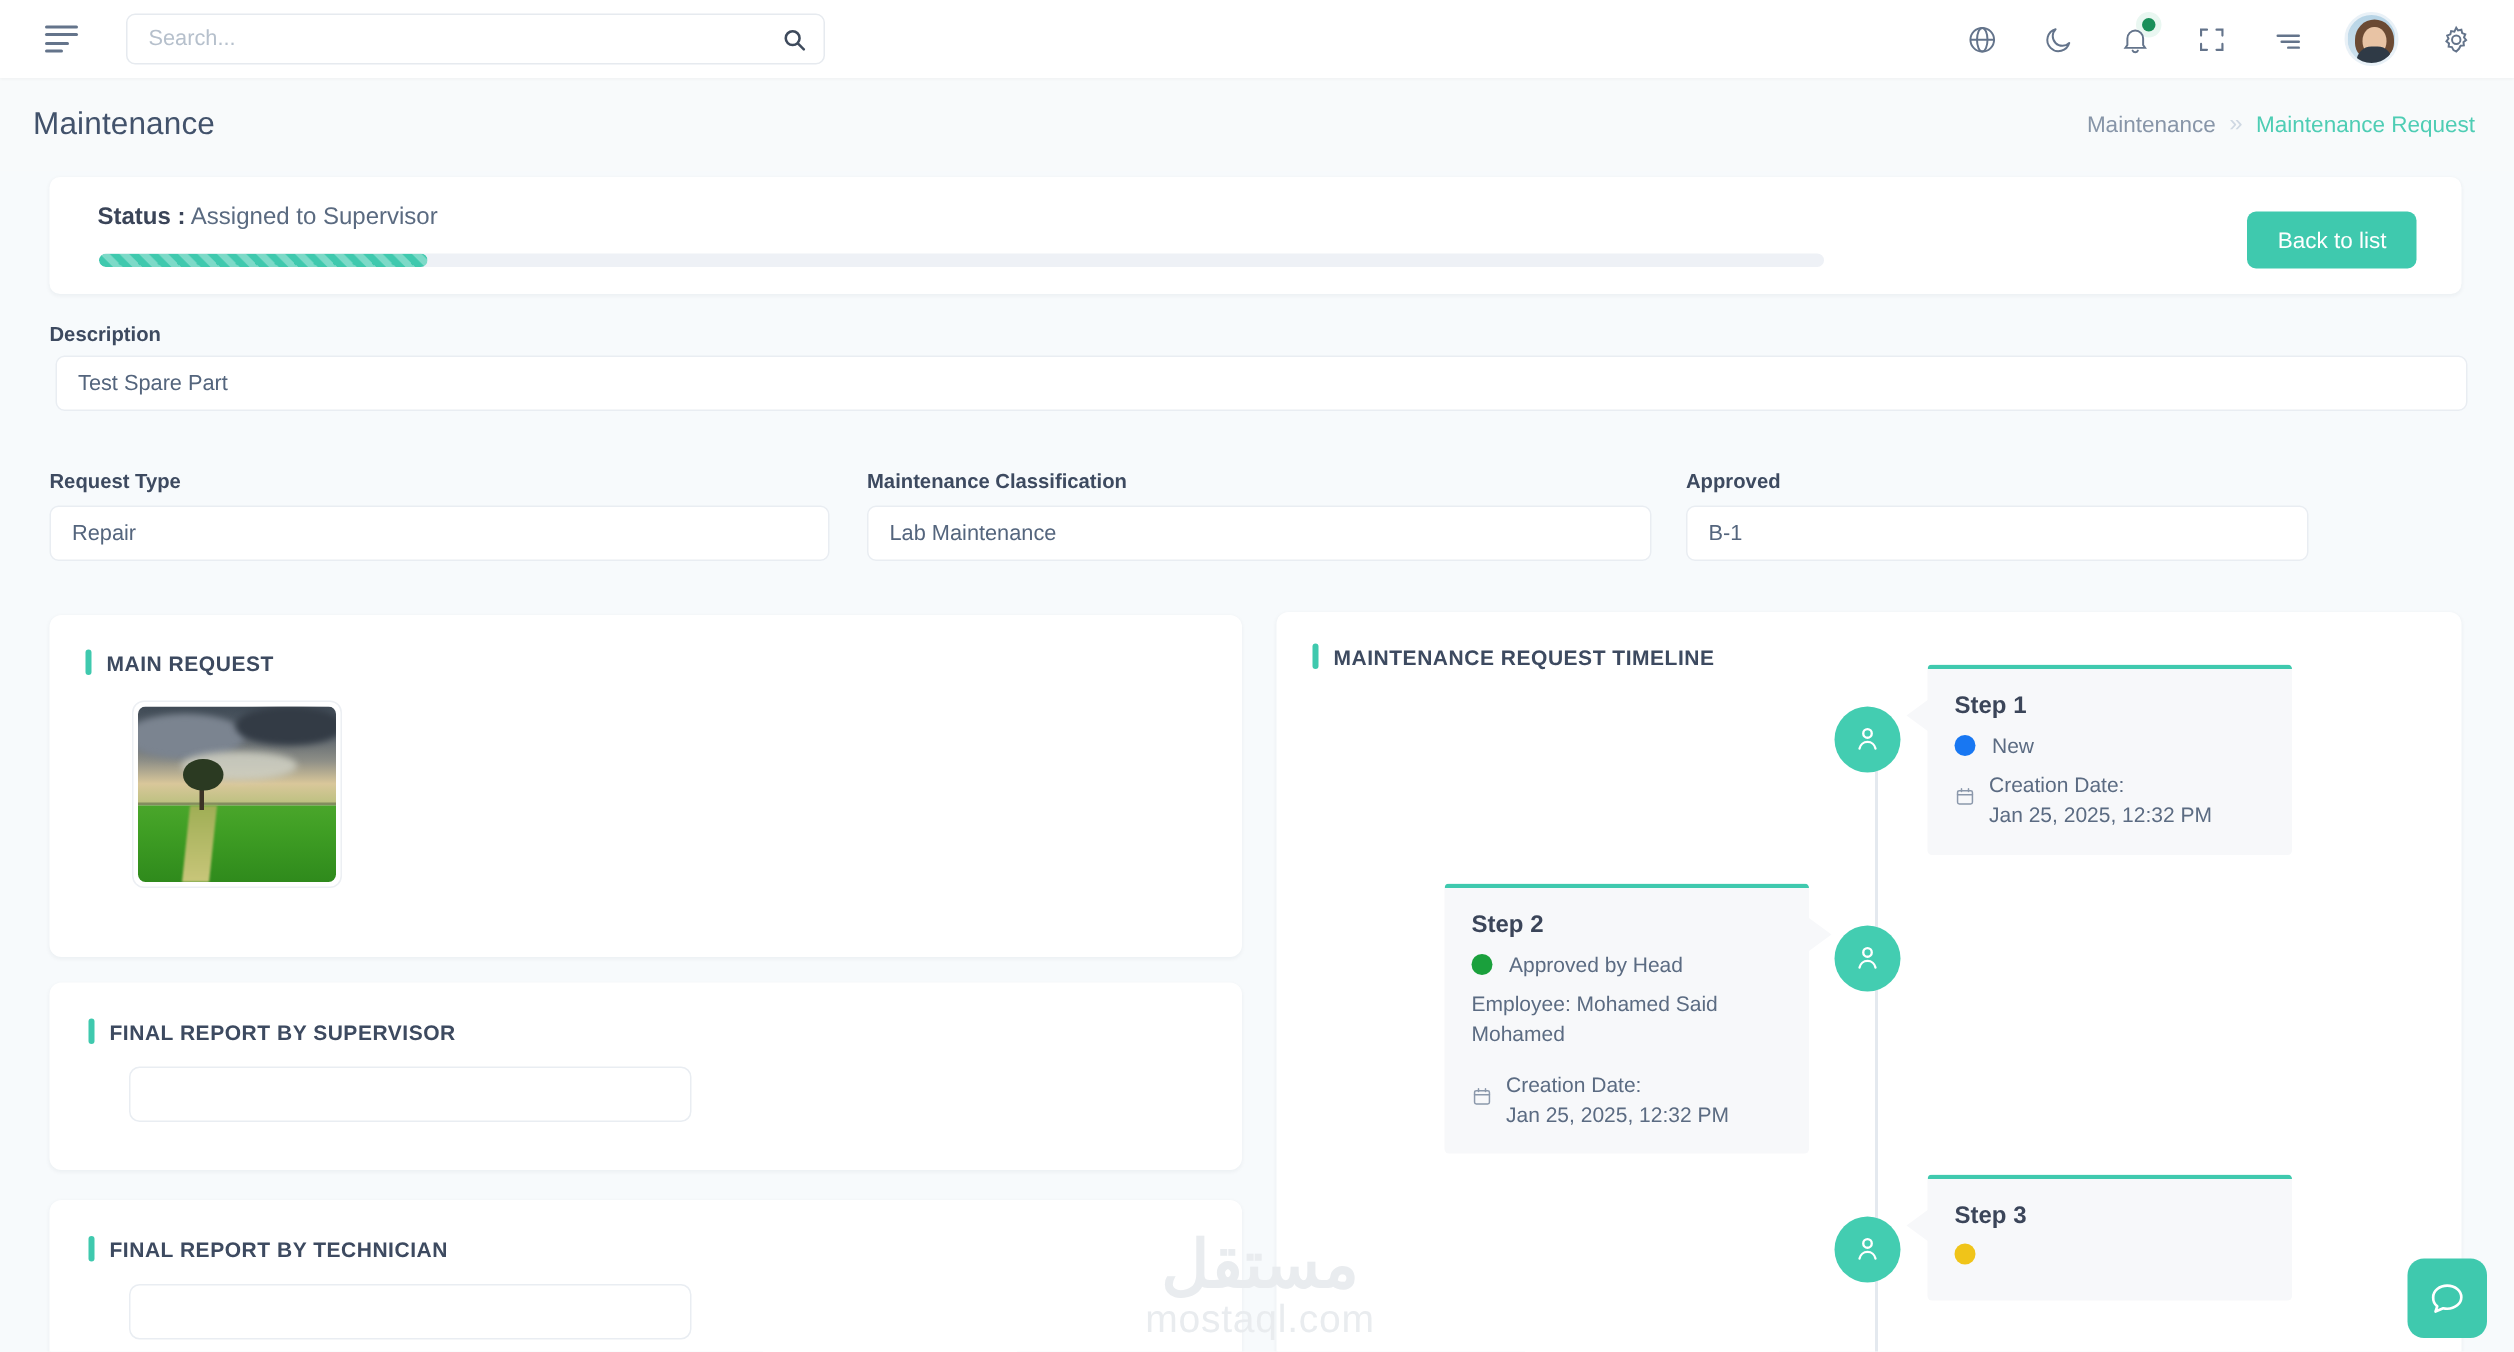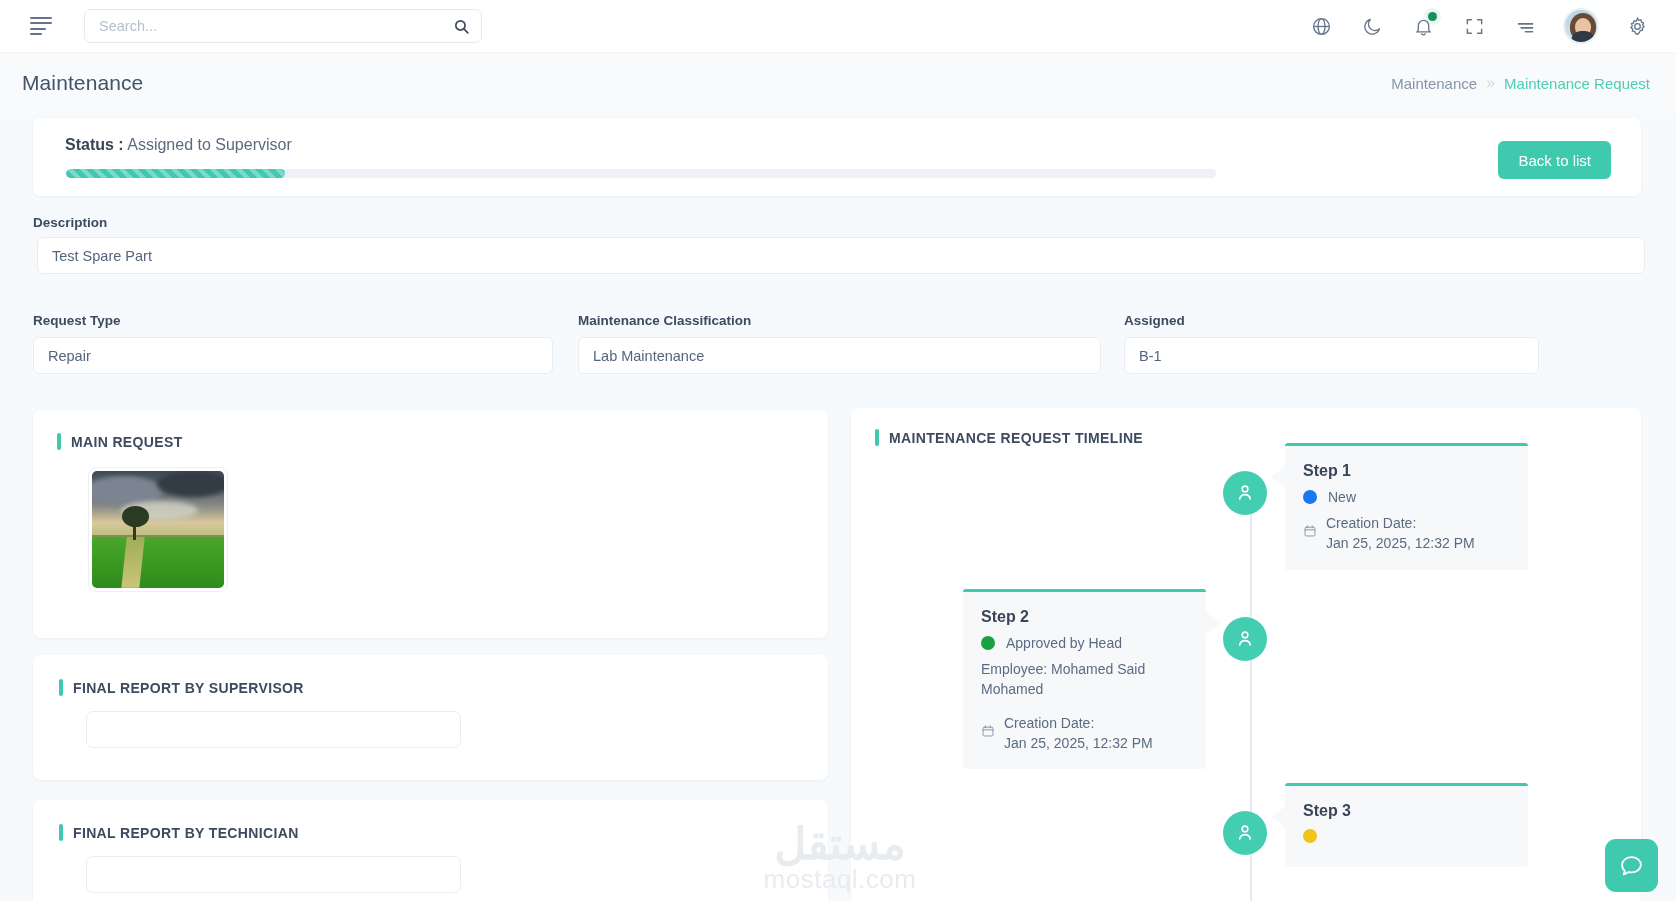--- a/index.html
+++ b/index.html
@@ -20,21 +20,21 @@
     z-index: 30;
   }
   .hamburger { margin-left: 30px; width: 22px; height: 18px; display:flex; flex-direction:column; justify-content:space-between; cursor:pointer; }
   .hamburger span { display:block; height:2px; background:#64748b; border-radius:2px; }
   .hamburger span:nth-child(1){ width:22px; }
   .hamburger span:nth-child(2){ width:22px; }
   .hamburger span:nth-child(3){ width:16px; }
   .hamburger span:nth-child(4){ width:12px; }
 
   .searchbox {
-    margin-left: 32px; width: 398px; height: 34px;
+    margin-left: 32px; width: 466px; height: 34px;
     border: 1px solid #e6eaef; border-radius: 6px;
     display:flex; align-items:center; background:#fff;
   }
   .searchbox input {
     flex:1; border:none; outline:none; height:100%;
     padding: 0 14px; font-size: 14.5px; color:#4a5a75;
     font-family: "Liberation Sans", sans-serif; background: transparent;
   }
   .searchbox input::placeholder { color:#b6c0cc; }
   .search-btn { width: 40px; height:100%; display:flex; align-items:center; justify-content:center; cursor:pointer;}
@@ -268,21 +268,21 @@
 
   <div class="field-label desc-label" style="position:absolute;">Description</div>
   <div class="field-input desc-input" style="position:absolute;">Test Spare Part</div>
 
   <div class="field-label f-row f1-label">Request Type</div>
   <div class="field-input f1-input" style="position:absolute;">Repair</div>
 
   <div class="field-label f-row f2-label">Maintenance Classification</div>
   <div class="field-input f2-input" style="position:absolute;">Lab Maintenance</div>
 
-  <div class="field-label f-row f3-label">Assigned</div>
+  <div class="field-label f-row f3-label">Approved</div>
   <div class="field-input f3-input" style="position:absolute;">B-1</div>
 
   <div class="panel main-request">
     <div class="panel-title mr-title">
       <span class="title-bar"></span>
       <span>MAIN REQUEST</span>
     </div>
     <div class="photo">
       <div class="photo-inner">
         <div class="sky"></div>

